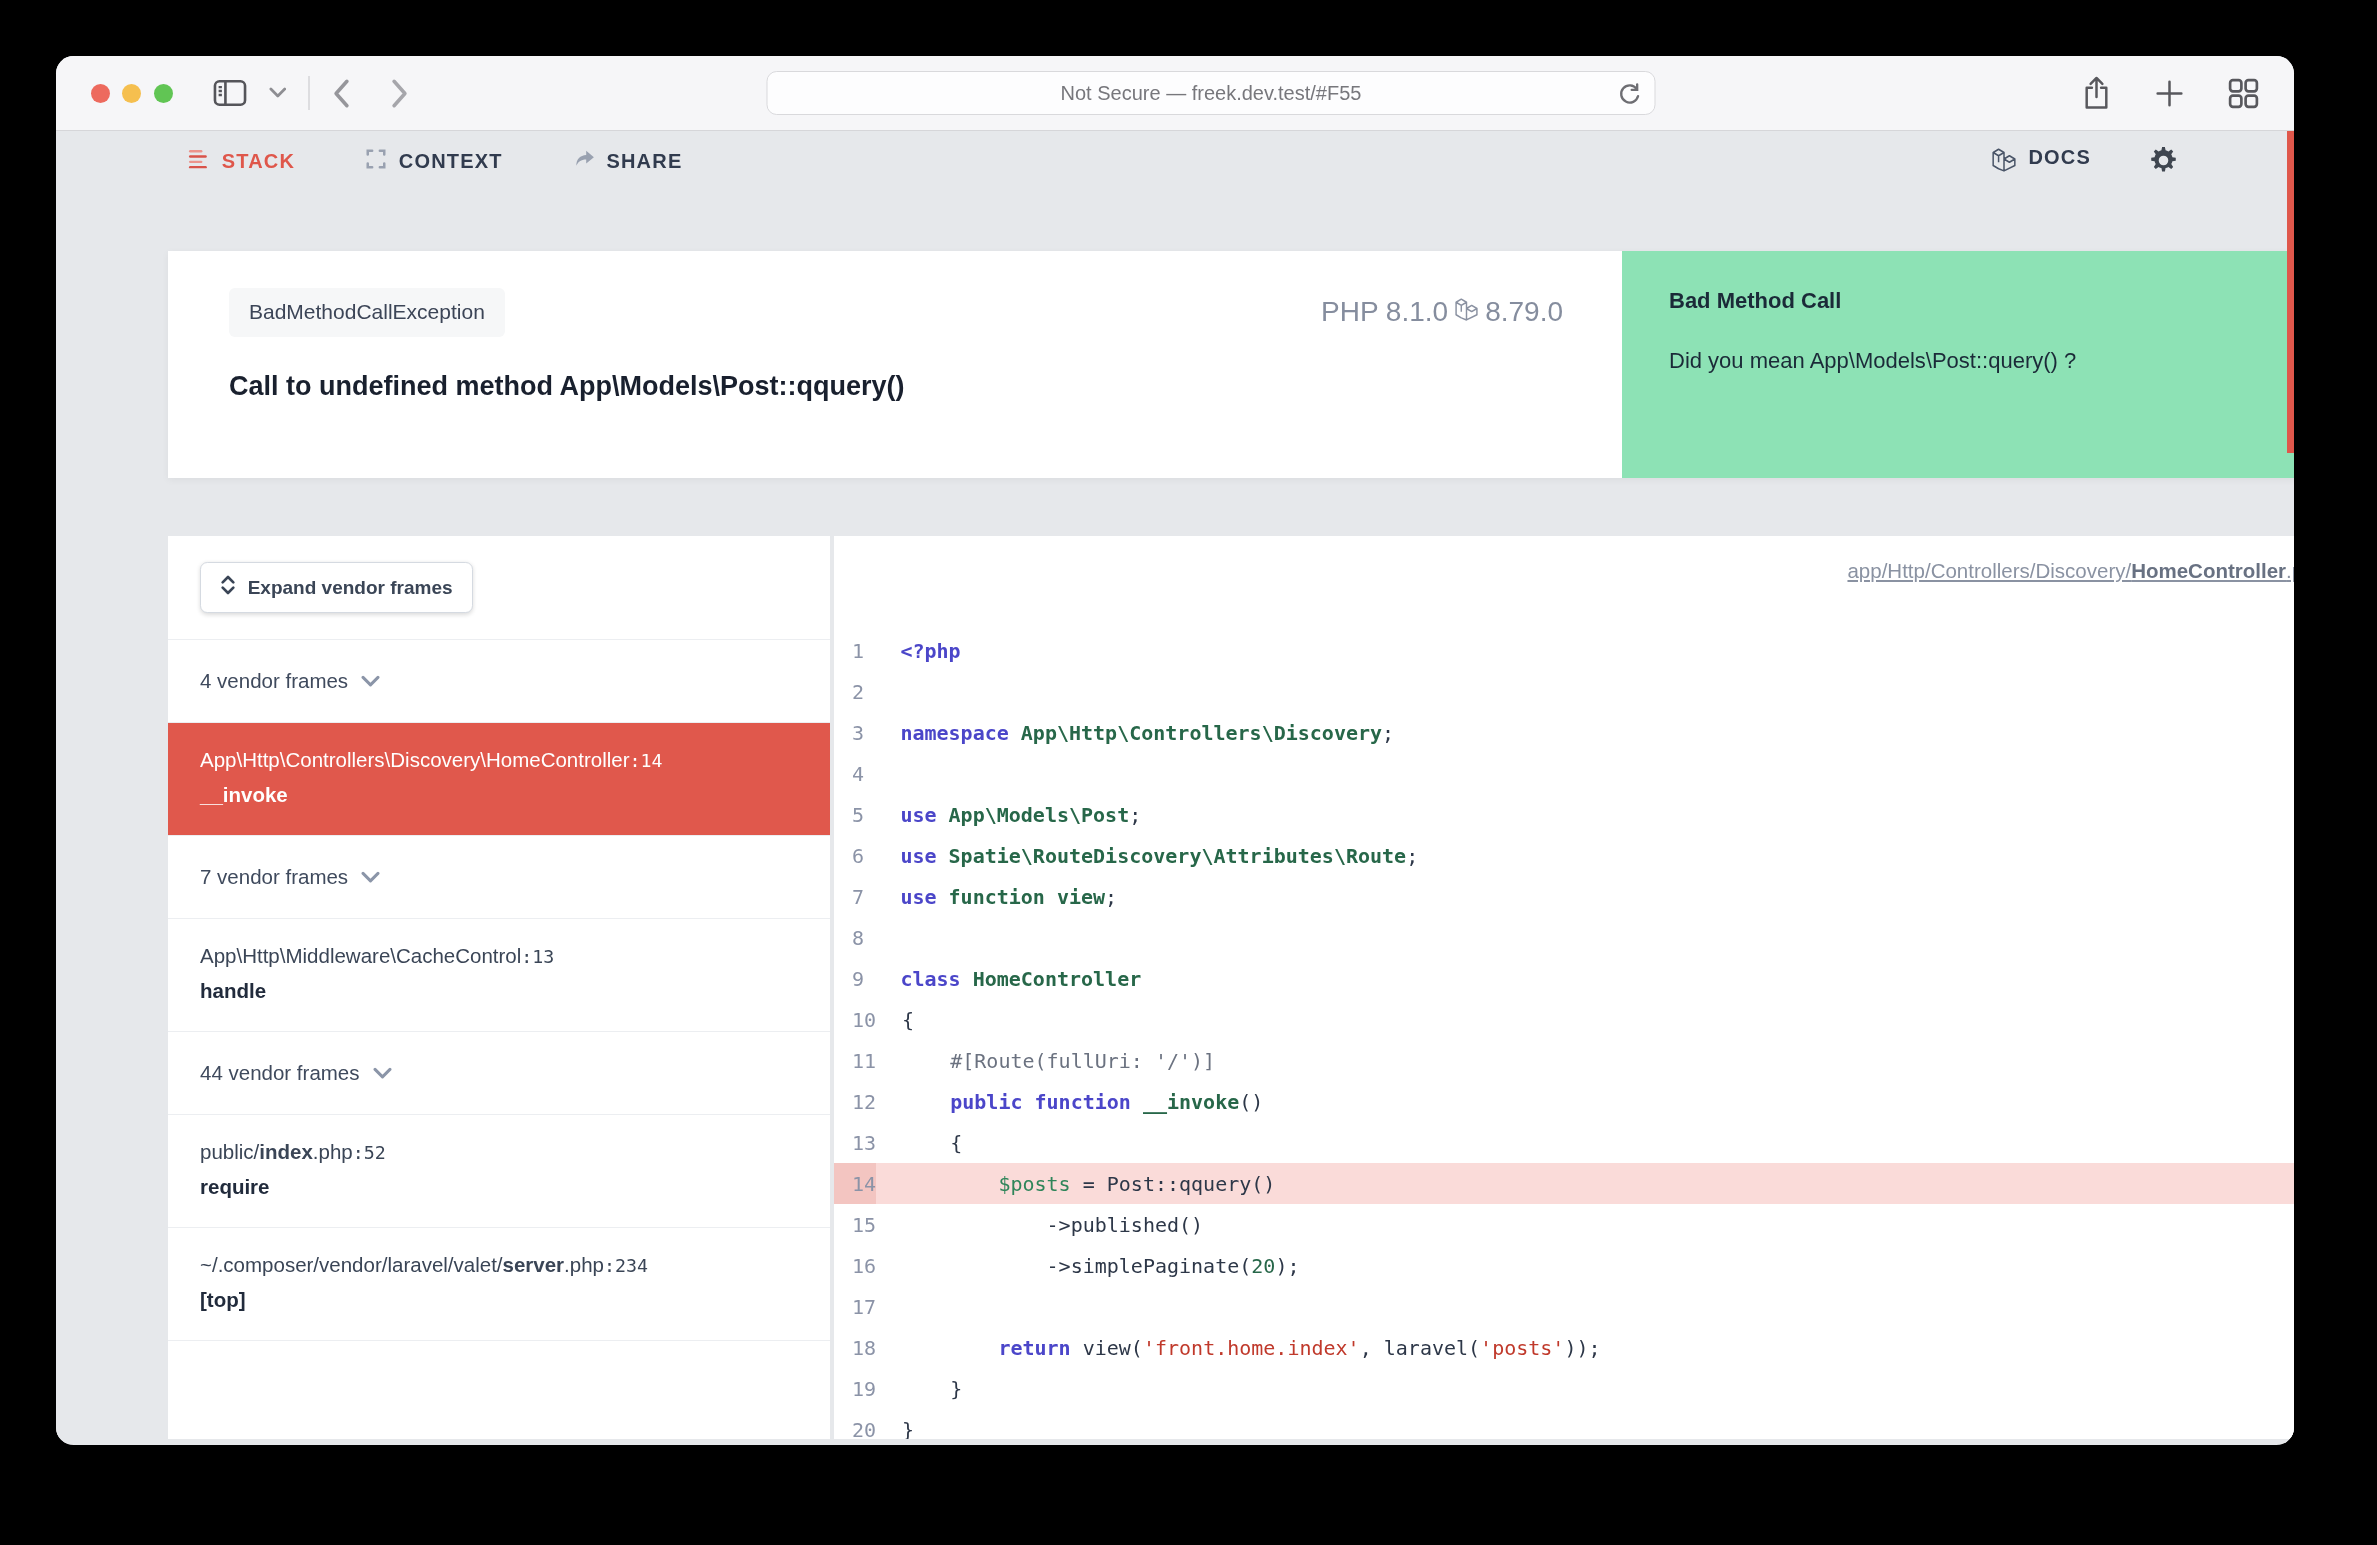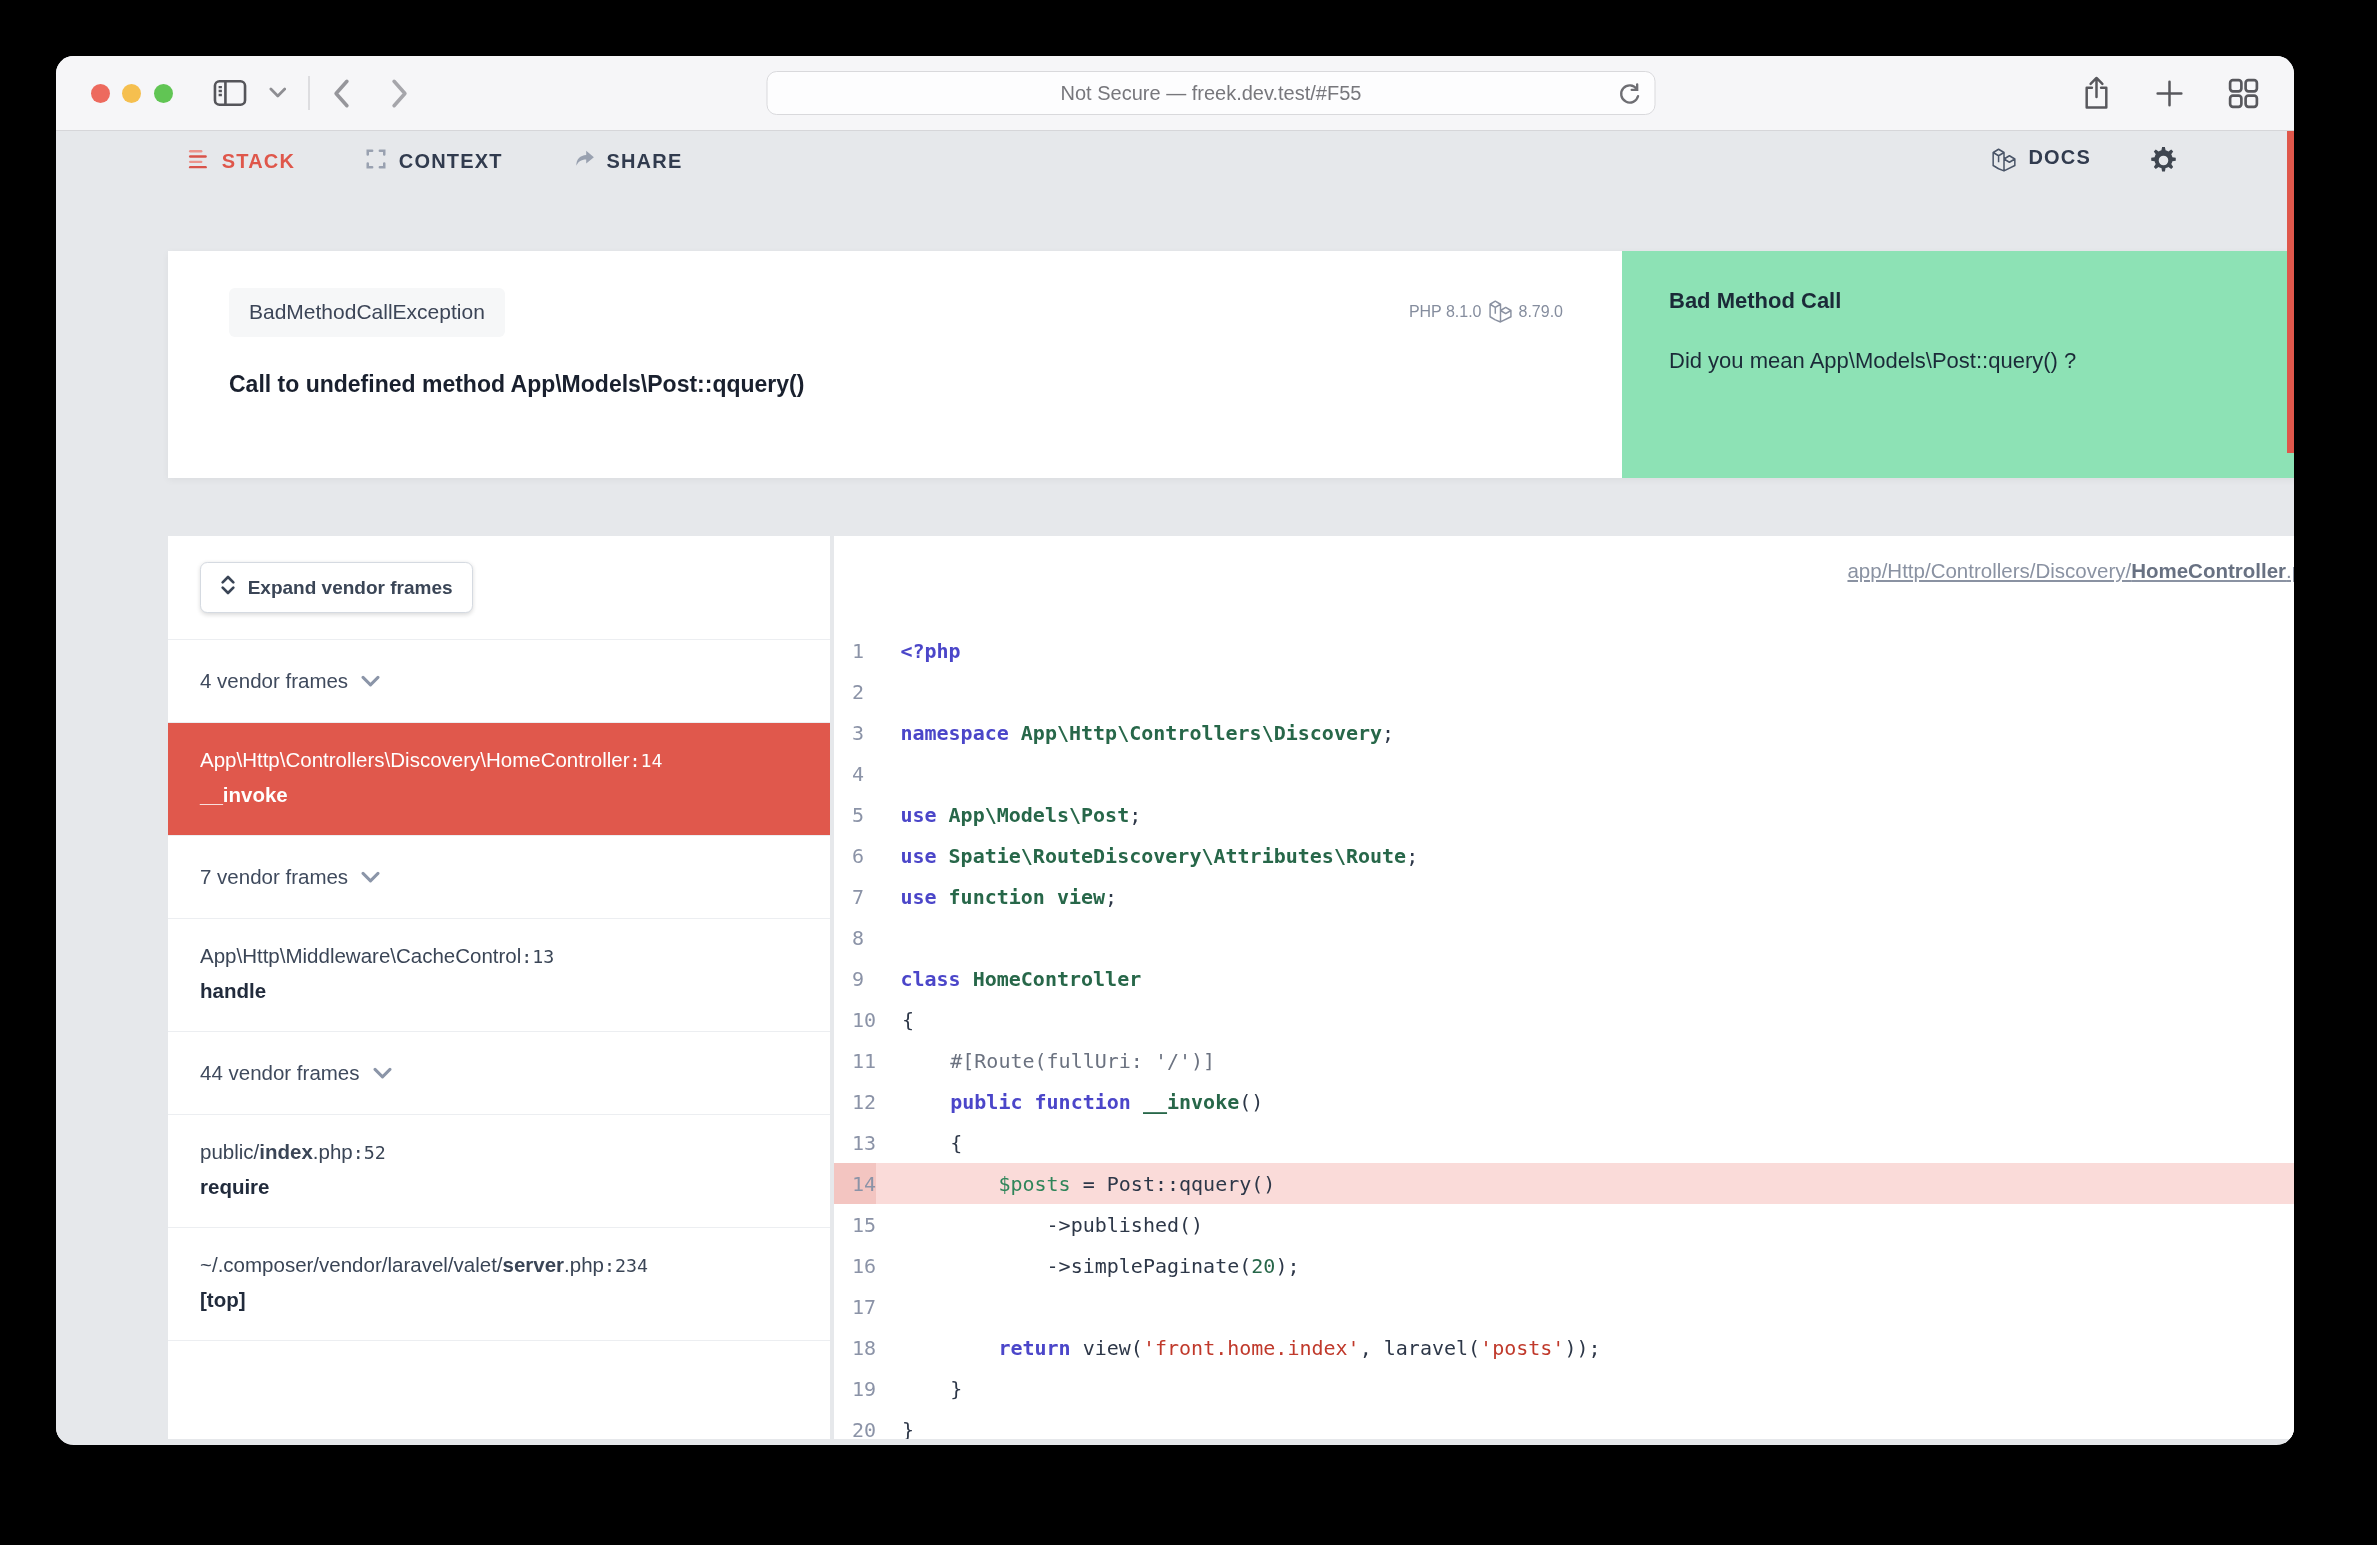--- a/index.html
+++ b/index.html
@@ -44,22 +44,22 @@
 
   .content { margin-left:112px; width:2248px; }
 
   
   .error-card { margin-top:60px; display:flex; height:227px;
                 box-shadow:0 1.5px 7.3px rgba(0,0,0,.05); }
   .error-main { flex:1 1 auto; background:#fff; padding:37px 59px 0 61px; }
   .error-head { display:flex; justify-content:space-between; align-items:center; }
   .badge { background:#f6f7f8; border-radius:5.9px; padding:12.4px 20px; font-size:21px;
            color:#3c4557; }
-  .meta { display:flex; align-items:center; gap:6px; font-size:16px; color:#858d9e; }
-  .error-title { margin-top:34px; font-size:23px; font-weight:700; color:#19202e; }
+  .meta { display:flex; align-items:center; gap:6px; font-size:28px; color:#858d9e; }
+  .error-title { margin-top:34px; font-size:27px; font-weight:700; color:#19202e; }
 
   .solution { width:794px; flex:0 0 auto; background:var(--solution-green,#8de2b5);
               padding:37px 47px; position:relative; color:#1b2a38; }
   .solution h2 { font-size:22px; font-weight:700; }
   .solution p  { font-size:22px; margin-top:34px; }
   .solution-close { position:absolute; top:19px; right:23.4px; background:none; border:none;
                     cursor:pointer; }
 
   
   .main { margin-top:58px; display:flex; gap:4.4px; height:903px; overflow:hidden; }

